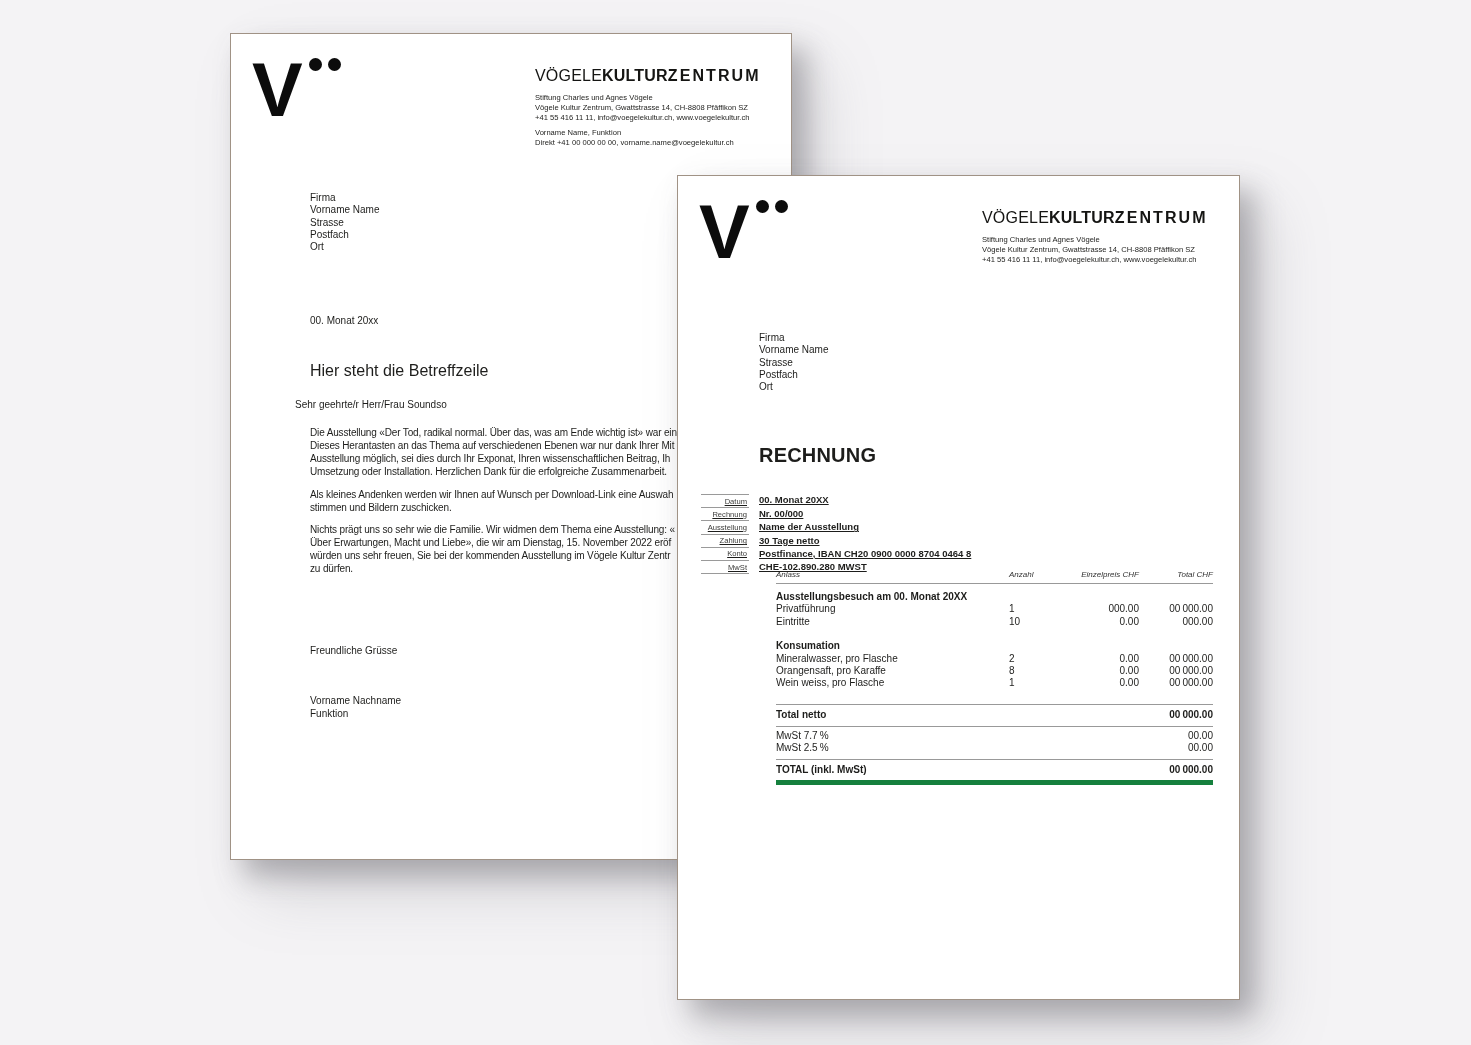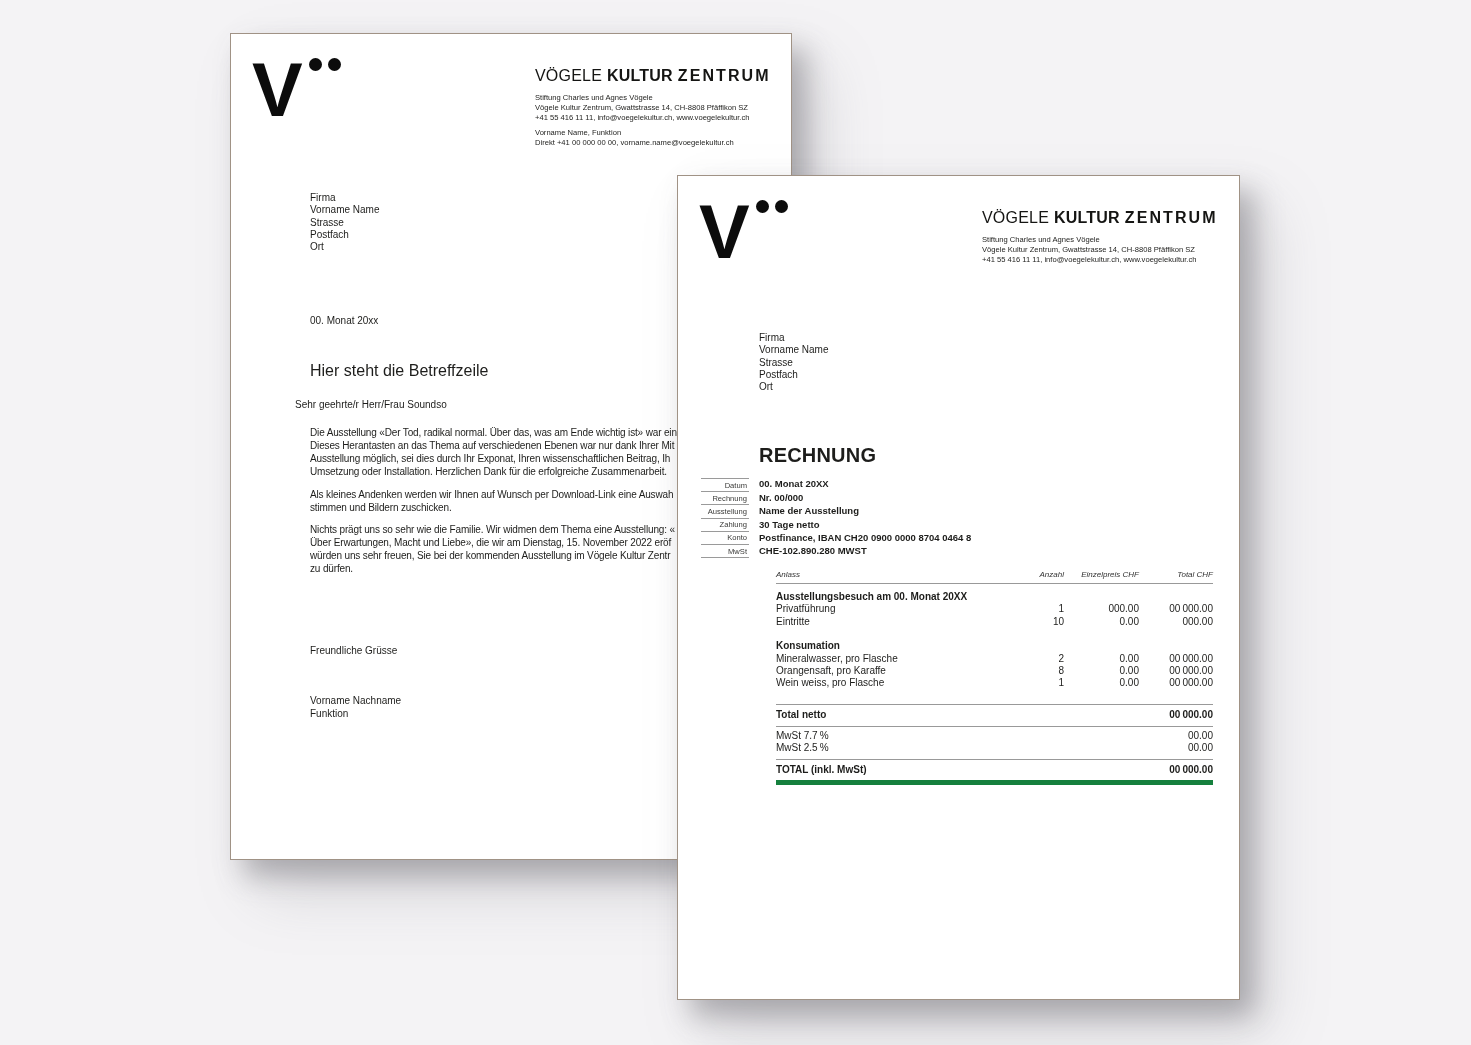--- a/index.html
+++ b/index.html
@@ -20,21 +20,21 @@
 
   
   .logo{position:absolute;left:21px;top:24px;width:120px;height:74px;}
   .logo-v{position:absolute;left:0;top:-6px;font-size:76px;font-weight:800;line-height:1;letter-spacing:-3px;color:#0c0c0c;}
   .logo-dot{position:absolute;top:0;width:13px;height:13px;border-radius:50%;background:#0c0c0c;}
   .logo-dot.d1{left:57px;}
   .logo-dot.d2{left:76px;}
 
   
   .head{position:absolute;left:304px;top:33px;width:232px;}
-  .wordmark{display:flex;gap:5px;align-items:baseline;font-size:16px;white-space:nowrap;letter-spacing:.2px;color:#151513;}
+  .wordmark{display:flex;align-items:baseline;font-size:16px;white-space:nowrap;letter-spacing:.2px;color:#151513;}
   .wm-1{font-weight:400;}
   .wm-2{font-weight:700;}
   .wm-3{font-weight:700;letter-spacing:2.1px;}
   .org{margin-top:8px;}
   .org div,.contact div{font-size:7.6px;line-height:9.9px;white-space:nowrap;color:#242422;}
   .contact{margin-top:5px;}
 
   .block{position:absolute;white-space:nowrap;}
   .recipient div{font-size:10px;line-height:12.3px;}
   .pg-letter .recipient{left:79px;top:158px;}
@@ -45,32 +45,32 @@
   .l-subject{left:79px;top:328px;font-size:16px;font-weight:400;}
   .l-salut{left:64px;top:365px;font-size:10px;}
   .para{left:79px;font-size:10px;line-height:13px;letter-spacing:-.15px;}
   .para div{white-space:nowrap;}
   .p0{top:392px;}.p1{top:454px;}.p2{top:489px;}.p3{top:550px;}
   .l-closing{left:79px;top:611px;font-size:10px;}
   .l-sig{left:79px;top:660px;font-size:10px;line-height:13px;}
 
   
   .inv-title{left:81px;top:268px;font-size:20px;font-weight:800;letter-spacing:.2px;}
-  .meta{left:23px;top:302px;width:505px;}
+  .meta{left:23px;top:318px;width:505px;text-decoration:underline;}
   .meta-row{display:flex;align-items:flex-start;}
   .meta-label{width:48px;box-sizing:border-box;text-align:right;font-size:7.6px;line-height:9px;color:#3a3a38;
               padding:1.6px 2px 1.6px 0;border-bottom:1px solid #9a9a9a;}
   .meta-row:first-child .meta-label{border-top:1px solid #9a9a9a;}
   .meta-value{margin-left:10px;font-size:9.5px;font-weight:700;line-height:12.3px;white-space:nowrap;}
 
   .table{left:82px;top:394px;width:437px;font-size:10px;margin-left:16px;}
   .t-head{display:flex;font-style:italic;font-size:8px;color:#333;padding-bottom:4px;border-bottom:1px solid #999;}
   .t-row{display:flex;line-height:12.4px;}
   .t-name{flex:1;white-space:nowrap;}
-  .t-qty{width:55px;text-align:right;}
+  .t-qty{width:55px;text-align:left;}
   .t-price{width:75px;text-align:right;}
   .t-total{width:74px;text-align:right;}
   .t-sec{font-weight:700;line-height:12.4px;}
   .sec-a{margin-top:7px;}
   .sec-b{margin-top:12px;}
   .totals{margin-top:14px;}
   .tot-row{display:flex;line-height:12px;}
   .tot-label{flex:1;}
   .tot-val{text-align:right;}
   .tot-strong{font-weight:700;}

